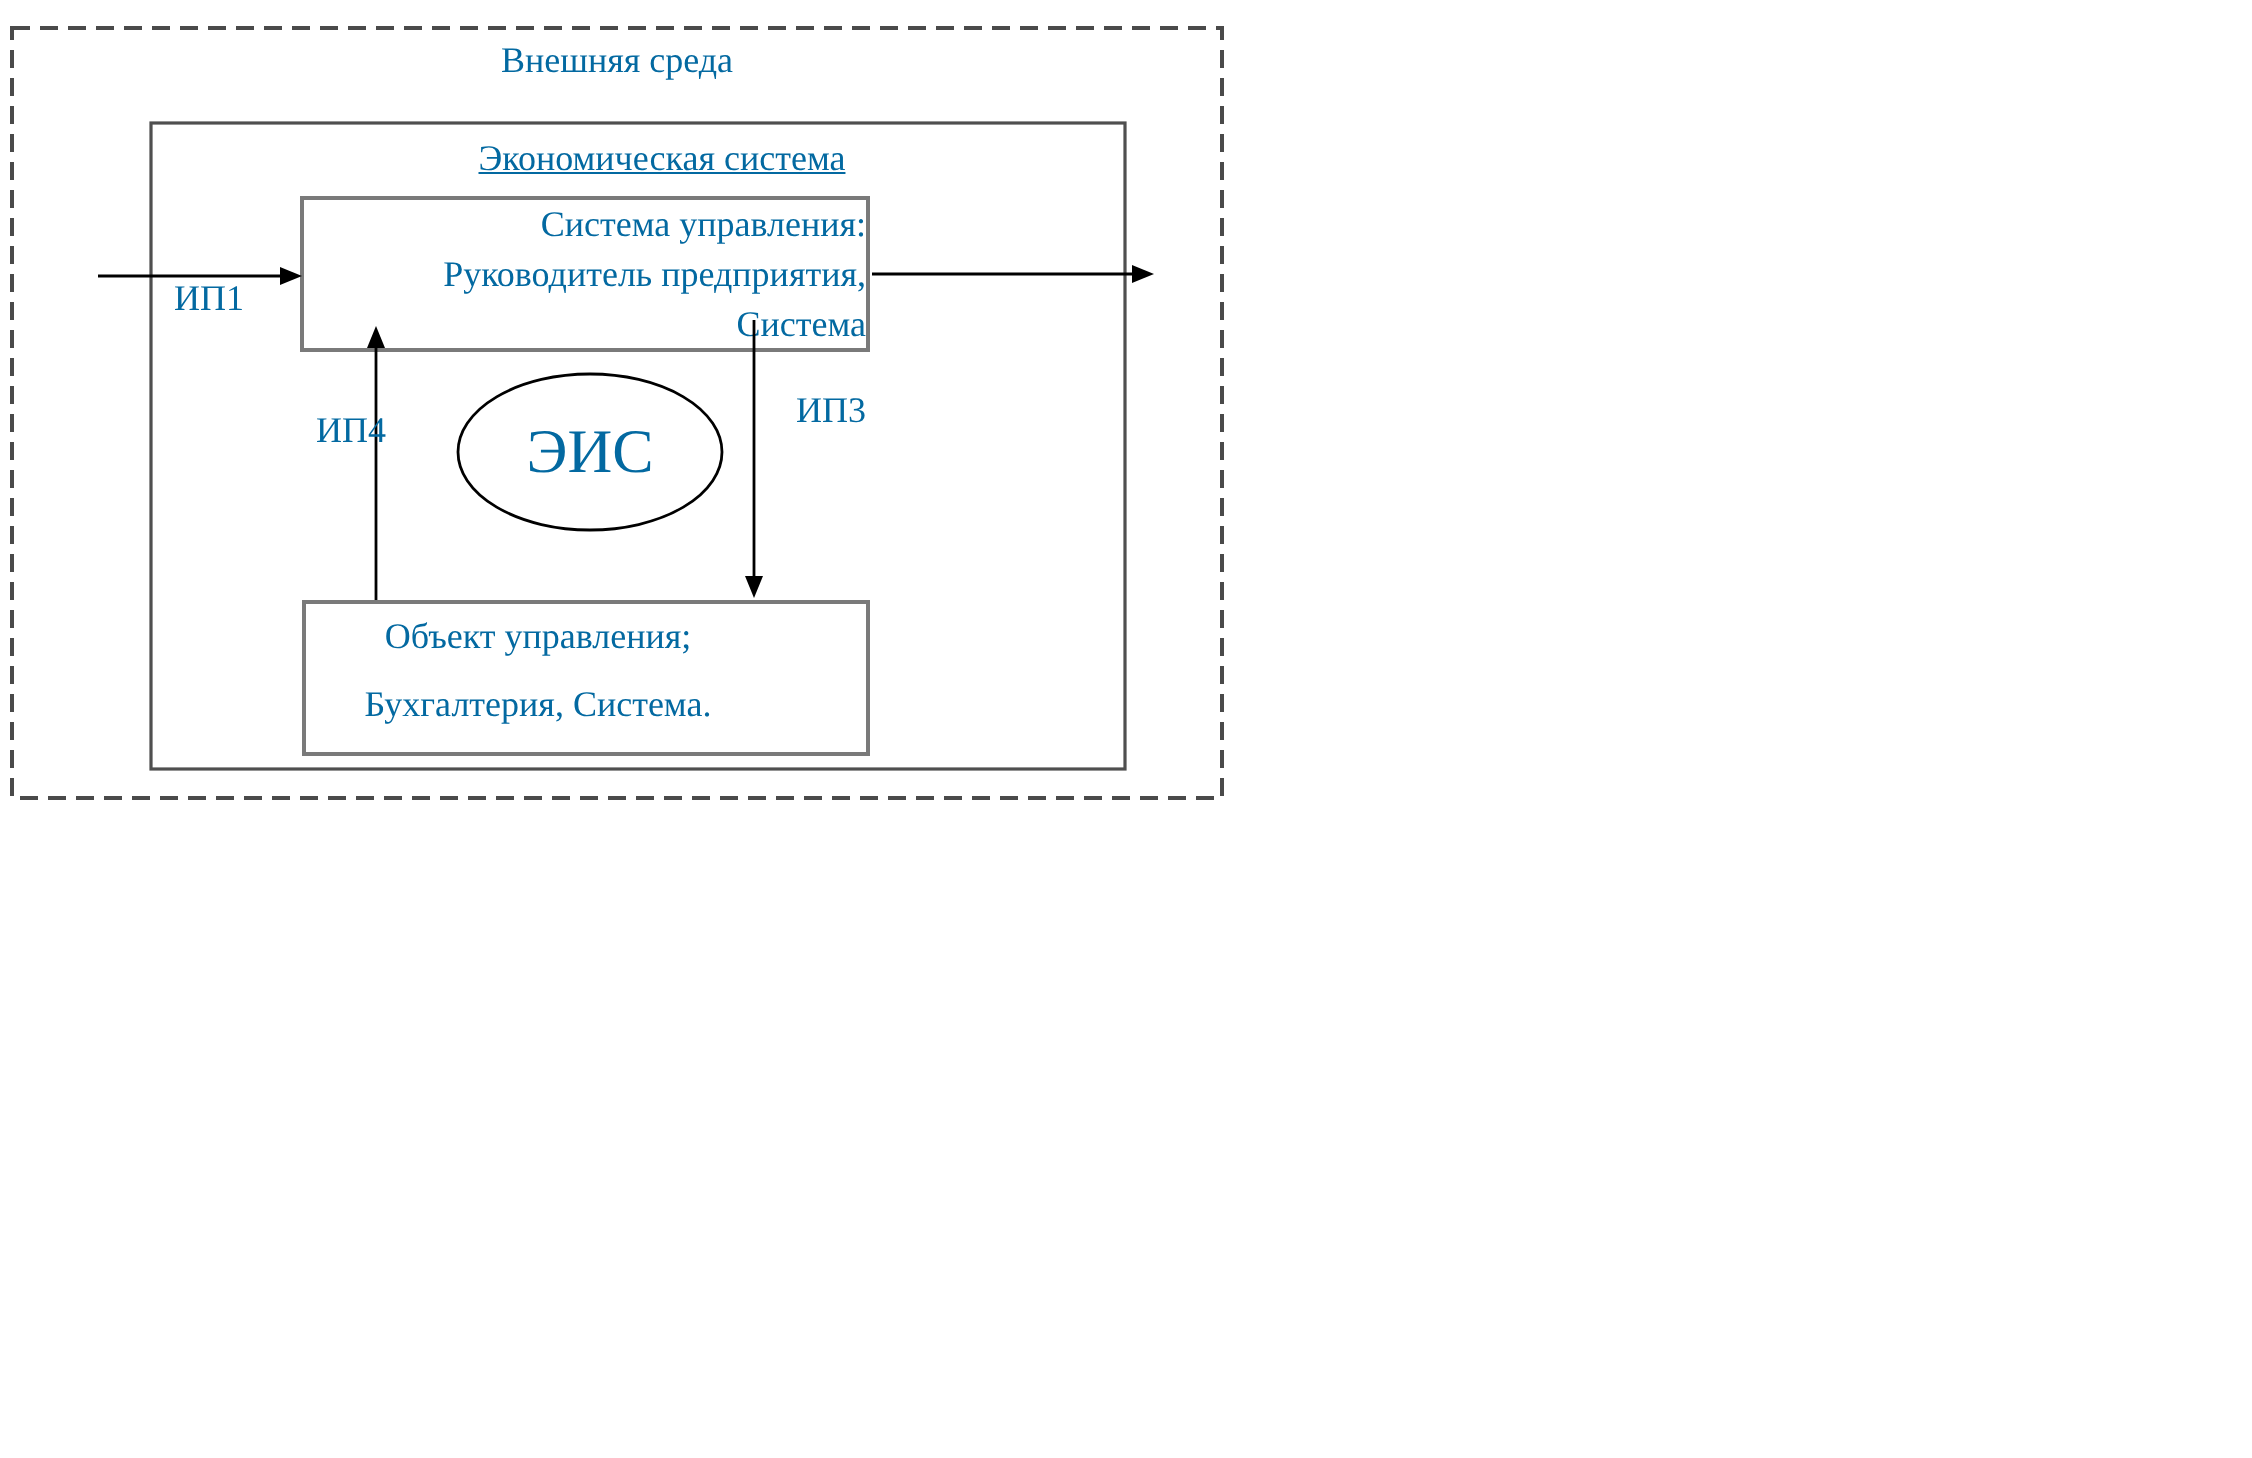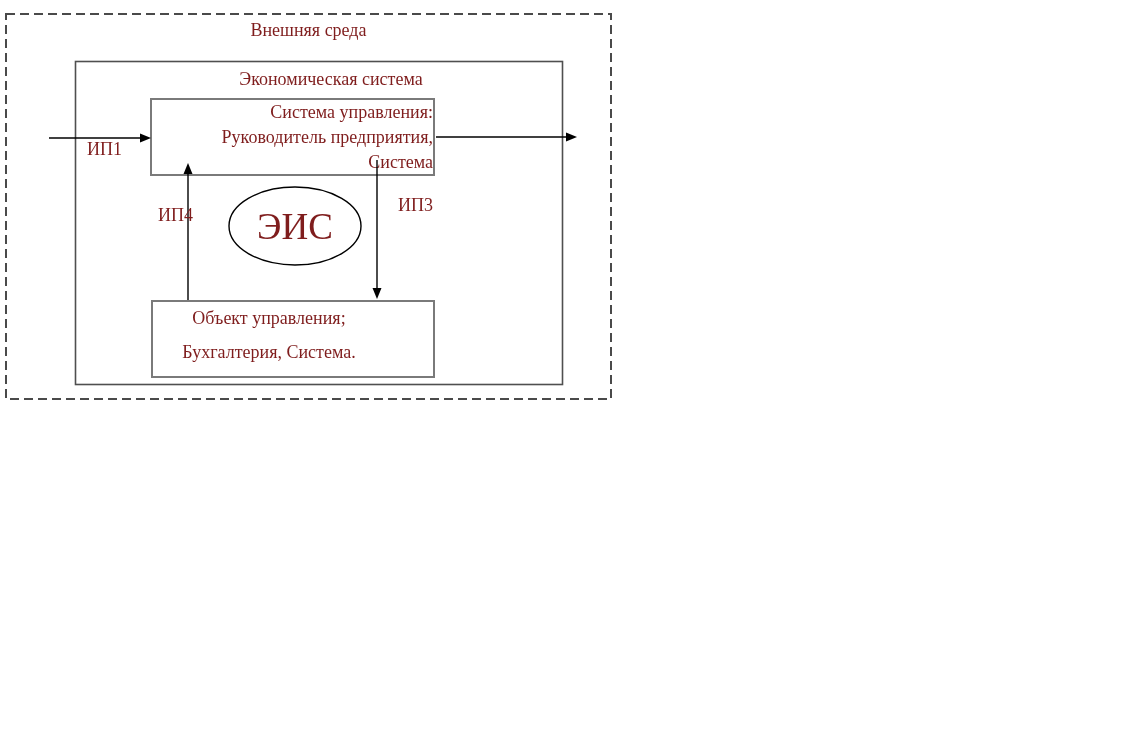--- a/index.html
+++ b/index.html
@@ -6,21 +6,21 @@
     margin: 0;
     padding: 0;
     background: #ffffff;
   }
   #canvas {
     position: relative;
     width: 1126px;
     height: 729px;
     background: #ffffff;
     font-family: "Liberation Serif", "DejaVu Serif", serif;
-    color: #7f1d1d;
+    color: #0369a1;
     overflow: hidden;
   }
   .abs { position: absolute; }
   #shape-layer {
     position: absolute;
     left: 0; top: 0;
     width: 1126px; height: 729px;
     z-index: 3;
     pointer-events: none;
   }
@@ -48,25 +48,25 @@
     left: 153px; top: 301px;
     width: 232px;
     line-height: 34px;
   }
   #eis-label {
     left: 228px; top: 187px;
     width: 134px; height: 78px;
     display: flex;
     align-items: center;
     justify-content: center;
-    font-size: 37px;
+    font-size: 31px;
     z-index: 4;
   }
   #env-label   { left: 5px;  top: 21px; width: 607px; }
-  #econ-label  { left: 87px; top: 70px; width: 488px; }
+  #econ-label  { left: 87px; top: 70px; width: 488px; text-decoration: underline; }
   #ip1-label   { left: 87px;  top: 140px; }
   #ip3-label   { left: 398px; top: 196px; }
   #ip4-label   { left: 122px; top: 206px; margin-left: 36px; }
 </style>
 </head>
 <body>
 
 <div id="canvas">
 
   <div class="lbl centered" id="env-label">Внешняя среда</div>

